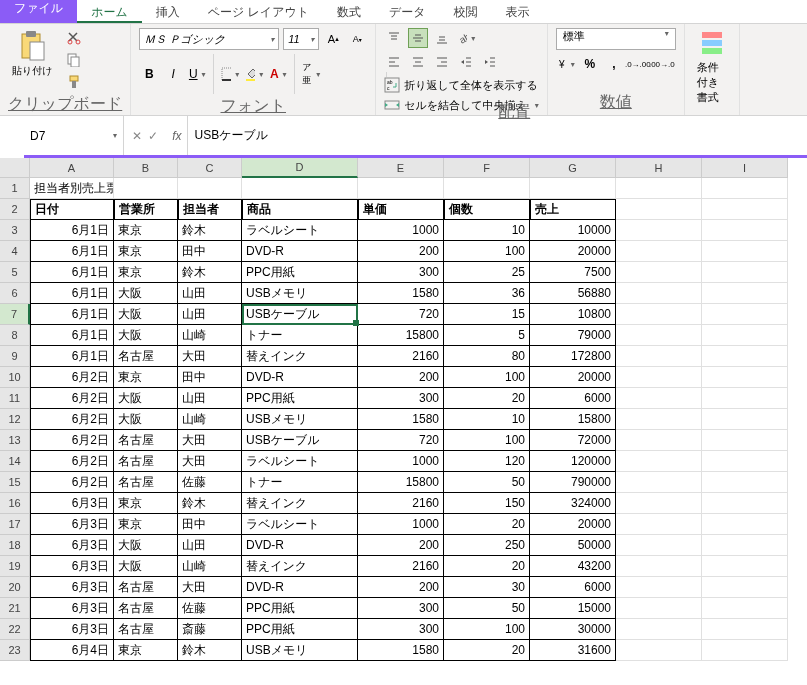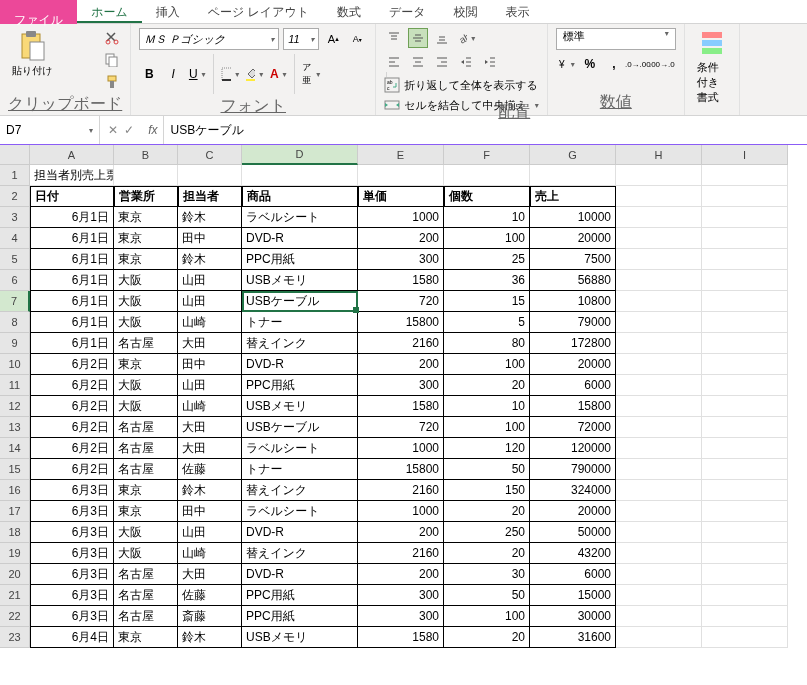--- a/index.html
+++ b/index.html
@@ -1,36 +1,36 @@
 <!DOCTYPE html>
 <html><head>
 <meta charset="utf-8">
 <style>
 * { box-sizing: border-box; margin: 0; padding: 0; }
 body { font-family: "MS PGothic", "Meiryo", sans-serif; font-size: 12px; background: #fff; overflow: hidden; width: 807px; height: 685px; }
 .ribbon-tabs { display: flex; align-items: stretch; background: #fff; border-bottom: 1px solid #d4d4d4; height: 24px; }
-.tab-file { background: #ec4899; color: #fff; padding: 12px 14px; font-size: 12px; }
+.tab-file { background: #8b5cf6; color: #fff; padding: 0 14px; font-size: 12px; }
 .tab { padding: 4px 14px; color: #444; cursor: pointer; }
 .tab.active { border-bottom: 2px solid #217346; color: #217346; }
 .ribbon { display: flex; background: #f3f2f1; border-bottom: 1px solid #d4d4d4; height: 92px; }
 .group { border-right: 1px solid #e1e1e1; padding: 4px 8px 2px 8px; display: flex; flex-direction: column; justify-content: space-between; }
 .group-label { text-align: center; font-size: 16px; color: #666; padding-top: 2px; text-decoration: underline; }
-.group-body { display: flex; gap: 8px; align-items: flex-start; justify-content: space-between; }
+.group-body { display: flex; gap: 8px; align-items: flex-start; }
 .vstack { display: flex; flex-direction: column; gap: 2px; }
 .hstack { display: flex; gap: 4px; align-items: center; }
 .btn-large { display: flex; flex-direction: column; align-items: center; gap: 2px; padding: 2px 4px; cursor: pointer; }
 .btn-small { width: 20px; height: 20px; display: flex; align-items: center; justify-content: center; cursor: pointer; border: 1px solid transparent; }
 .btn-small.active { background: #c8e0bc; border: 1px solid #6fa056; }
 .font-select { border: 1px solid #ababab; background: #fff; height: 22px; padding: 0 4px; display: flex; align-items: center; justify-content: space-between; font-size: 11px; font-style: italic; }
 .font-name { width: 140px; }
 .font-size { width: 36px; }
 .dd { font-size: 8px; color: #666; margin-left: 4px; }
 .sep { width: 1px; background: #d4d4d4; height: 40px; margin: 0 2px; }
 .number-select { border: 1px solid #ababab; background: #fff; height: 22px; padding: 0 6px; display: flex; align-items: flex-start; justify-content: space-between; width: 120px; font-size: 11px; }
-.namebox-row { display: flex; align-items: center; border-bottom: 1px solid #8b5cf6; height: 29px; background: #fff; }
+.namebox-row { display: flex; align-items: center; border-bottom: 3px solid #8b5cf6; height: 42px; background: #fff; margin-left: 24px; }
 .namebox { width: 100px; border-right: 1px solid #d4d4d4; padding: 0 6px; display: flex; align-items: center; justify-content: space-between; height: 100%; }
 .fx-icons { display: flex; gap: 6px; padding: 0 8px; color: #888; }
 .fx-label { font-style: italic; color: #666; padding: 0 6px; }
 .formula-bar { flex: 1; padding: 0 6px; border-left: 1px solid #d4d4d4; height: 100%; display: flex; align-items: center; }
 .sheet { display: flex; }
 .rowheads { display: flex; flex-direction: column; }
 .corner { width: 30px; height: 20px; background: #e6e6e6; border-right: 1px solid #ccc; border-bottom: 1px solid #ccc; }
 .rowhead { width: 30px; height: 21px; background: #e6e6e6; border-right: 1px solid #ccc; border-bottom: 1px solid #ccc; display: flex; align-items: center; justify-content: center; font-size: 11px; color: #444; }
 .rowhead.sel { background: #d3e8cf; border-right: 2px solid #217346; }
 .gridwrap { flex: 1; overflow: hidden; }

